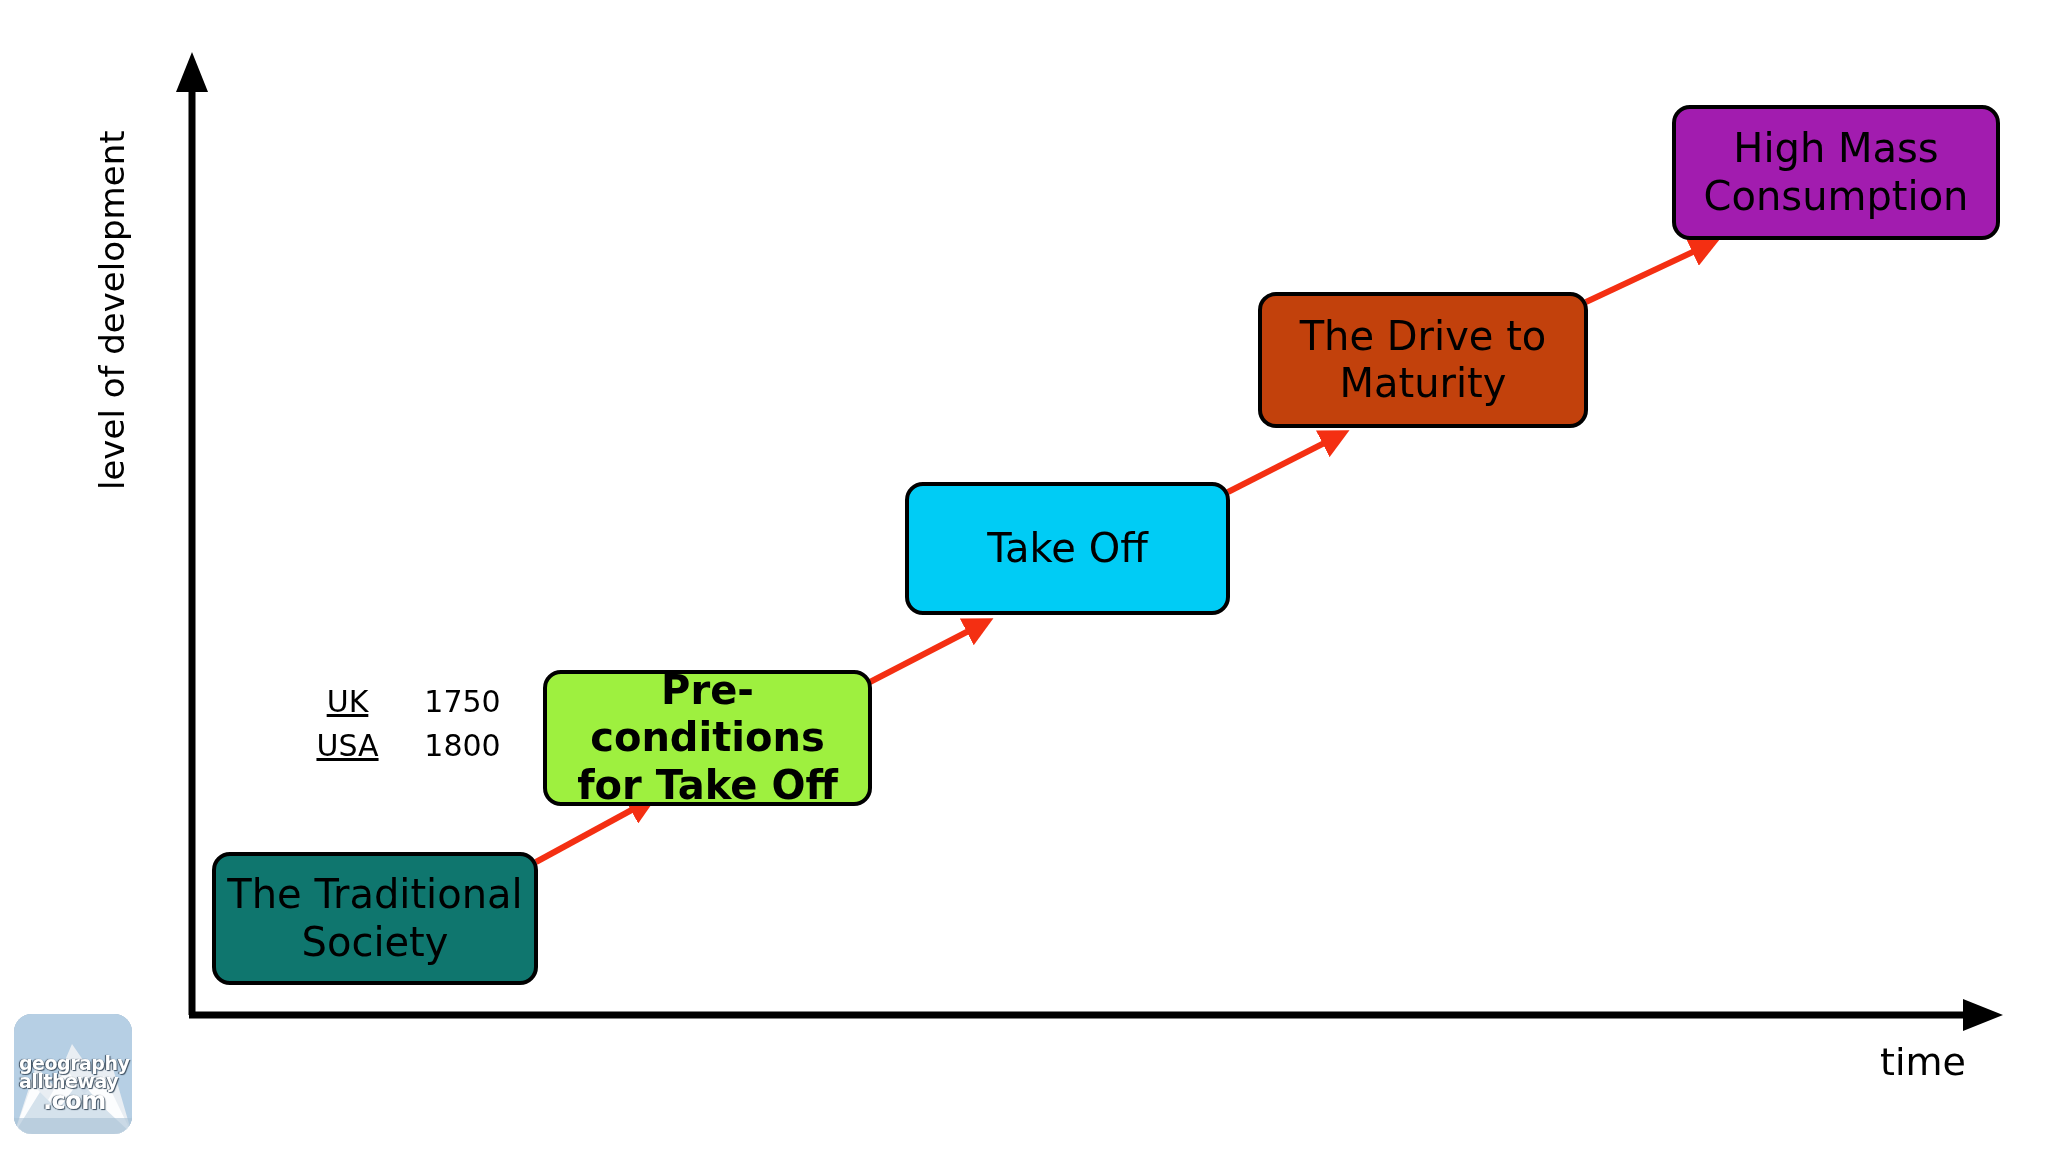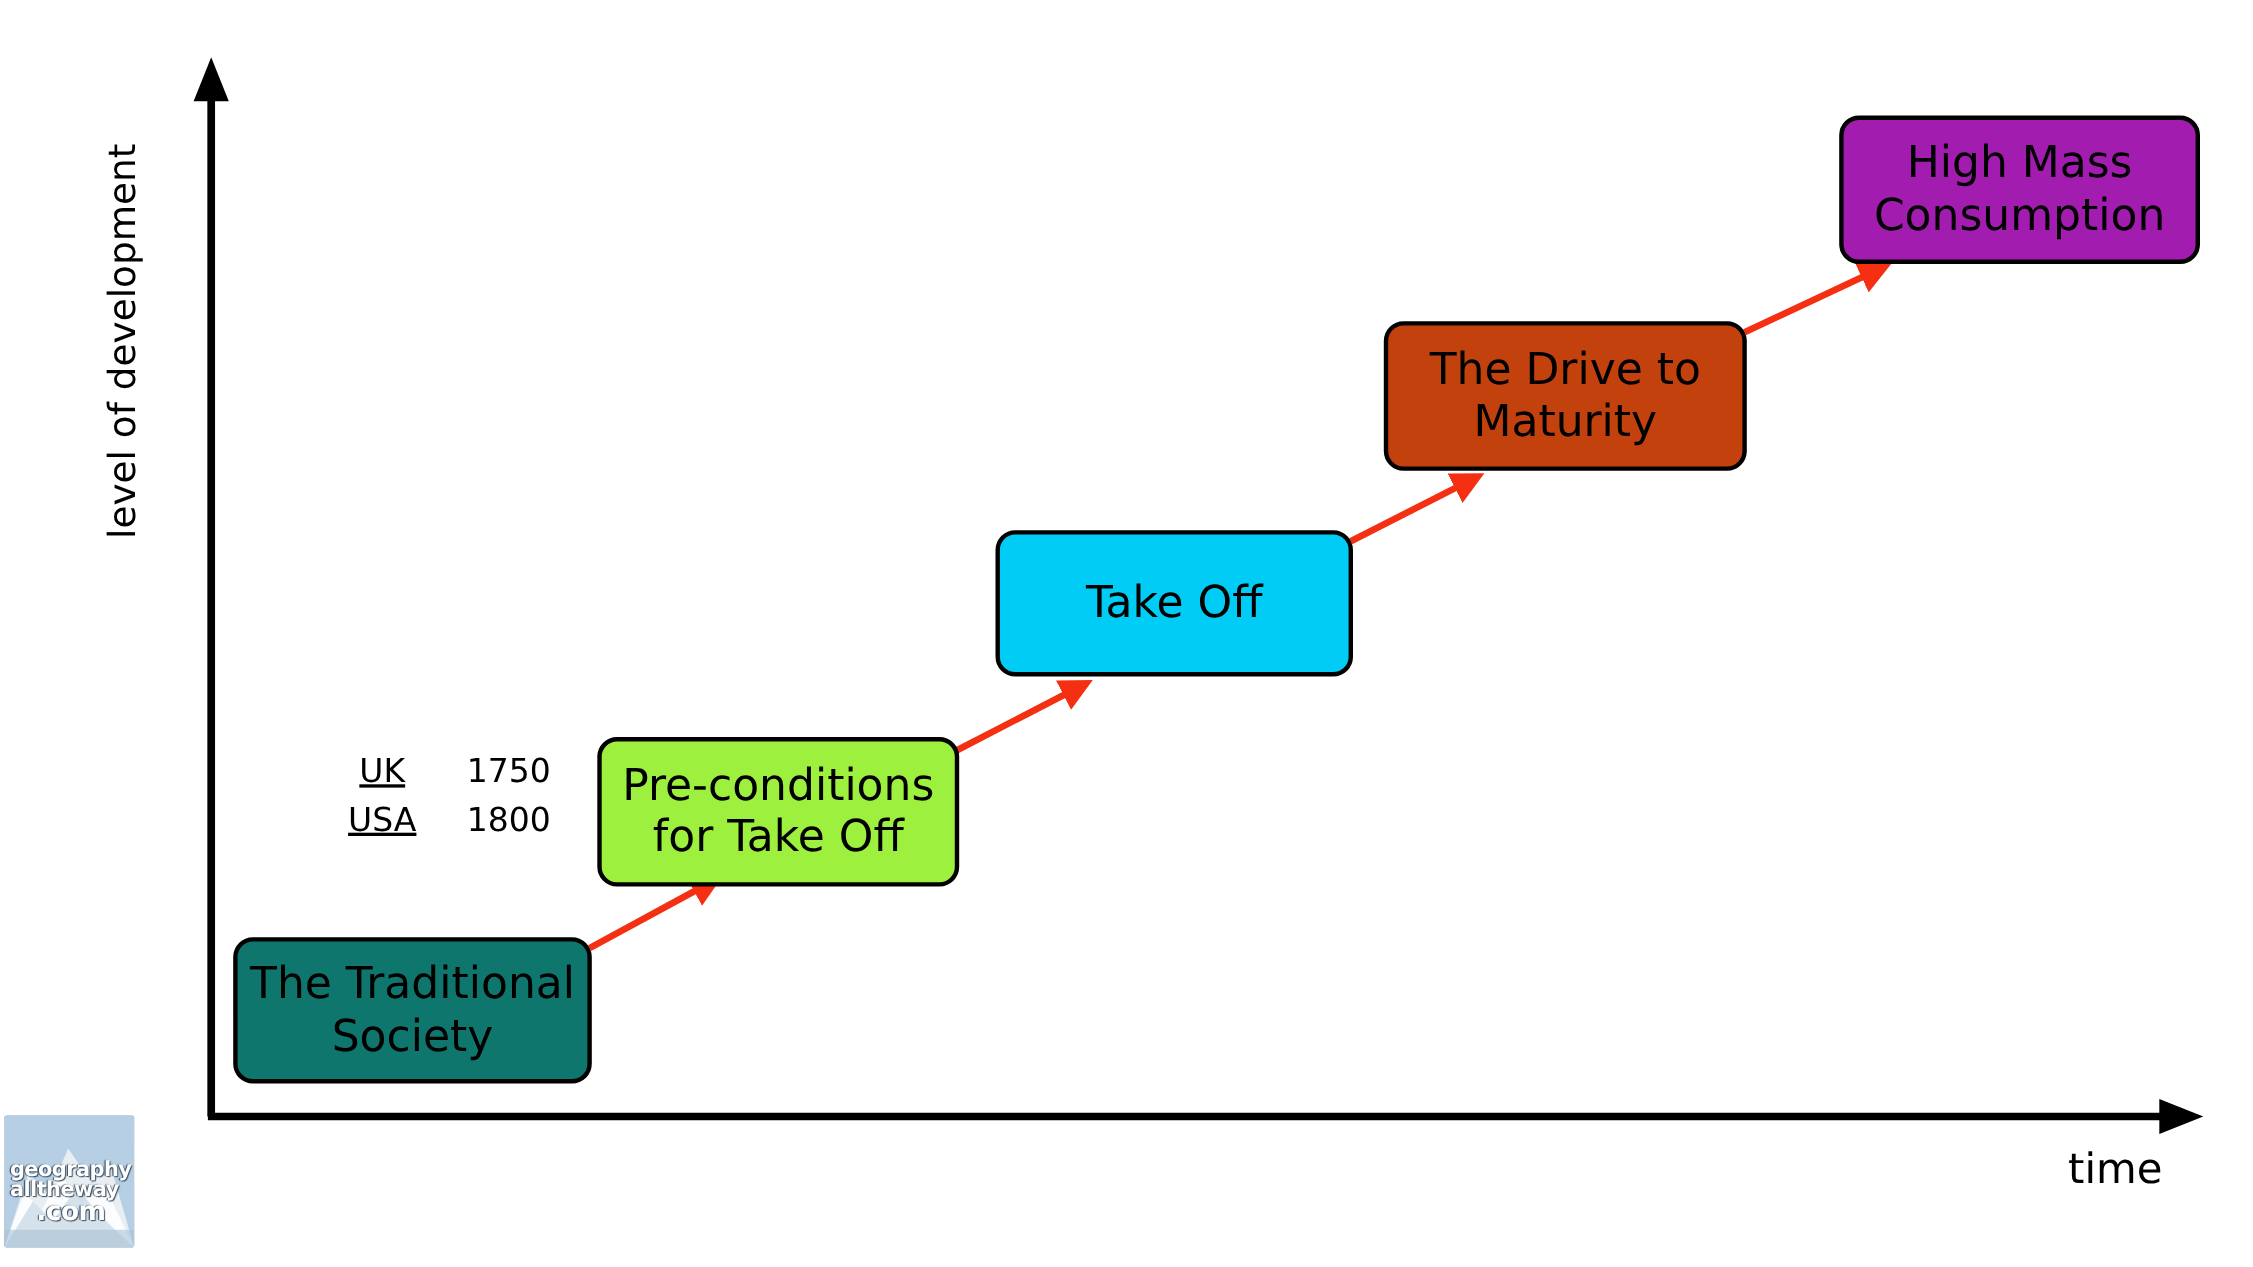--- a/index.html
+++ b/index.html
@@ -93,25 +93,25 @@
     text-decoration: underline;
   }
   #dates-annotation .date-year {
     width: 115px;
     text-align: center;
   }
 
   
   #watermark-logo {
     position: absolute;
-    left: 4px;
+    left: 14px;
     top: 1014px;
     width: 118px;
     height: 120px;
-    border-radius: 2px;
+    border-radius: 18px;
     overflow: hidden;
     background: linear-gradient(#b9d3e8 0%, #cfe0ee 40%, #9fbcd4 100%);
     box-shadow: 0 0 2px #7d94a8 inset;
   }
   #watermark-logo .mountain {
     position: absolute;
     left: 0; top: 0; width: 100%; height: 100%;
   }
   #watermark-logo .logo-text {
     position: absolute;
@@ -152,21 +152,21 @@
       </marker>
     </defs>
     <line x1="536" y1="862" x2="650" y2="800" stroke="#f42f12" stroke-width="6" marker-end="url(#redhead)"></line>
     <line x1="870" y1="682" x2="986" y2="622" stroke="#f42f12" stroke-width="6" marker-end="url(#redhead)"></line>
     <line x1="1228" y1="492" x2="1342" y2="434" stroke="#f42f12" stroke-width="6" marker-end="url(#redhead)"></line>
     <line x1="1586" y1="302" x2="1712" y2="243" stroke="#f42f12" stroke-width="6" marker-end="url(#redhead)"></line>
   </svg>
 
   <div class="stage-box" id="box-traditional" style="background: #0f766e;">The Traditional Society</div>
 
-  <div class="stage-box" id="box-preconditions" style="background: rgb(158, 240, 63);">Pre-conditions for Take Off</div>
+  <div class="stage-box" id="box-preconditions" style="background: rgb(158, 240, 63); font-weight: bold;">Pre-conditions for Take Off</div>
 
   <div class="stage-box" id="box-takeoff" style="background: rgb(0, 204, 245);">Take Off</div>
 
   <div class="stage-box" id="box-maturity" style="background: #c2410c;">The Drive to Maturity</div>
 
   <div class="stage-box" id="box-highmass" style="background: #a21caf;">High Mass Consumption</div>
 
   <div id="dates-annotation">
     <div class="date-row">
       <span class="date-country">UK</span>

